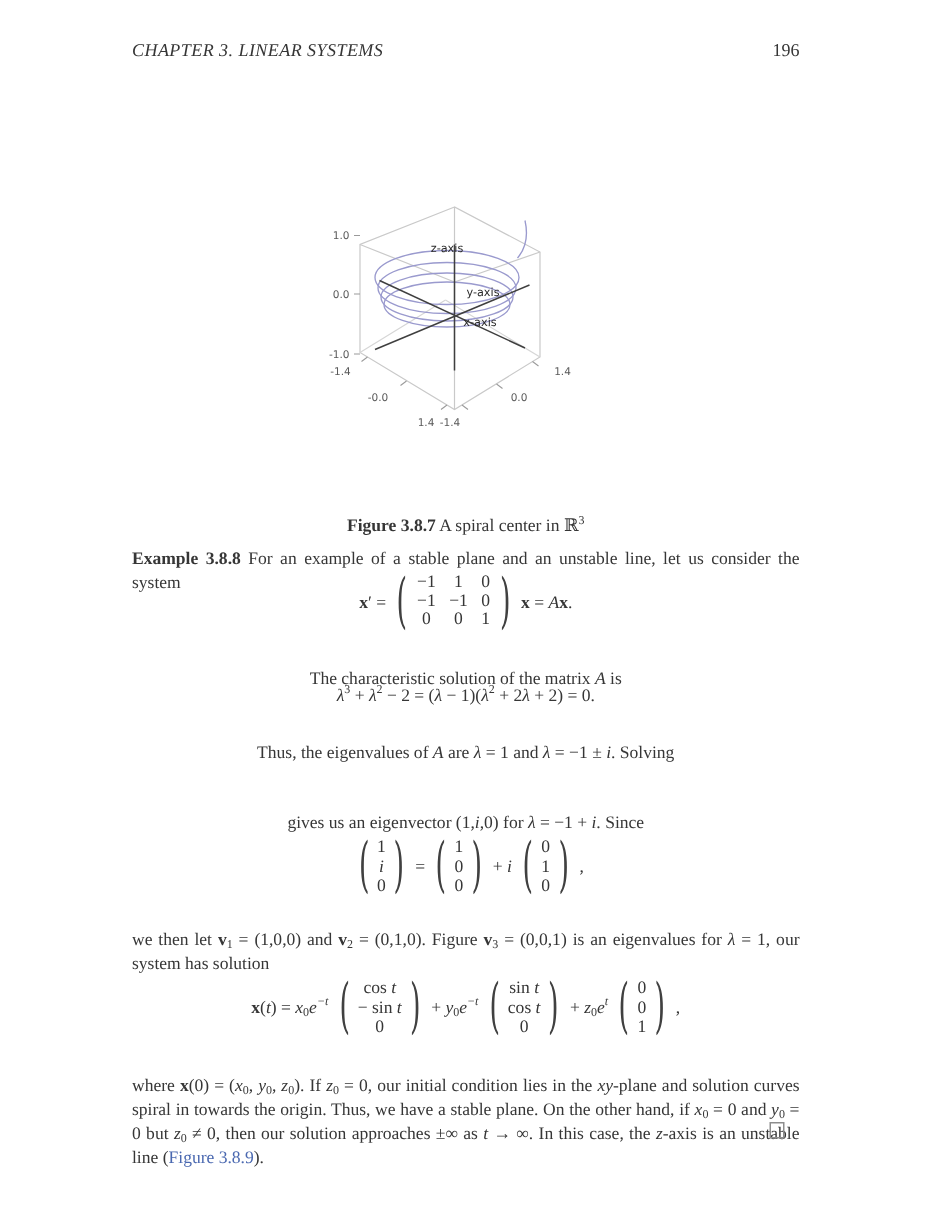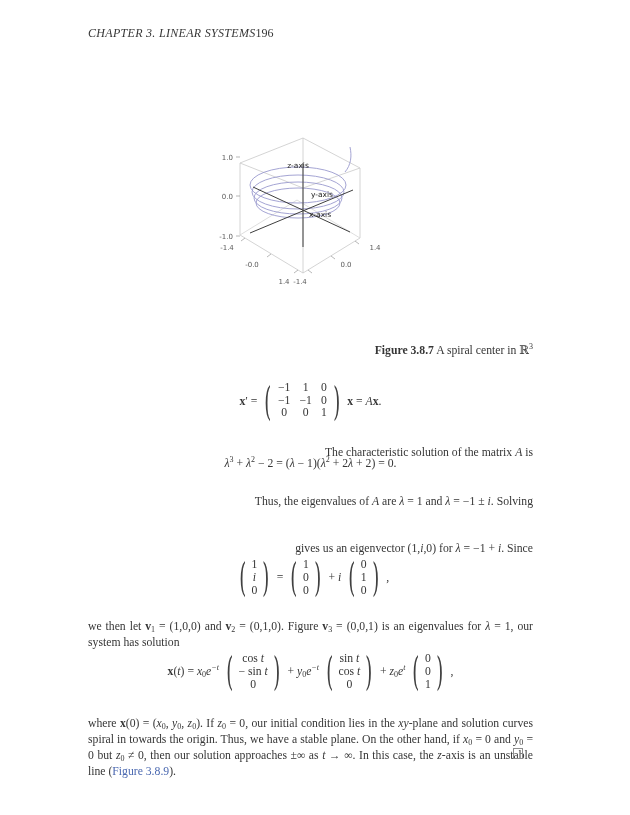--- a/index.html
+++ b/index.html
@@ -1,25 +1,25 @@
 <!DOCTYPE html>
 <html><head>
 <meta charset="utf-8">
 <style>
   html,body{margin:0;padding:0;background:#fff;}
   .page{position:relative;width:630px;height:815px;background:#ffffff;overflow:hidden;
         font-family:"Liberation Serif",serif;color:#363636;}
   
   .header{position:absolute;top:26px;left:88px;width:445px;display:flex;
-          font-size:12px;}
+          justify-content:space-between;font-size:12px;}
   .chapter{font-style:italic;letter-spacing:.3px;}
   
   .para{position:absolute;left:88px;width:445px;font-size:11.7px;line-height:16px;
         text-align:justify;}
-  .para.single{text-align:right;white-space:nowrap;}
+  .para.single{text-align:center;white-space:nowrap;}
   .display{position:absolute;left:88px;width:445px;display:flex;justify-content:center;
            align-items:center;font-size:11.7px;}
   .eqrow{display:inline-flex;align-items:center;}
   
   .i{font-style:italic;}
   .b{font-weight:700;}
   .bb{font-family:"DejaVu Serif",serif;}
   .sup{font-size:8px;vertical-align:5px;line-height:0;}
   .sub{font-size:8px;vertical-align:-2px;line-height:0;}
   .link{color:#4a68b0;cursor:pointer;}
@@ -99,20 +99,21 @@
     </g>
     <g>
       <text class="ax-lbl" x="87" y="36" text-anchor="middle">z-axis</text>
       <text class="ax-lbl" x="111" y="65" text-anchor="middle">y-axis</text>
       <text class="ax-lbl" x="109" y="85" text-anchor="middle">x-axis</text>
     </g>
   </svg>
 
   <p class="para single" style="top:330px"><span class="b">Figure 3.8.7</span><span> A spiral center in </span><span class="bb">ℝ</span><span class="sup">3</span></p>
 
+  <p class="para" style="top:353px"><span class="b">Example 3.8.8</span><span> For an example of a stable plane and an unstable line, let us consider the system</span></p>
 
   <div class="display" style="top:381px;height:40px">
     <span class="eqrow">
       <span><span class="b">x</span><span>′ = </span></span>
       <span class="vec">
         <span class="paren p40">(</span>
         <span class="grid">
           <span>−1</span>
           <span>1</span>
           <span>0</span>

